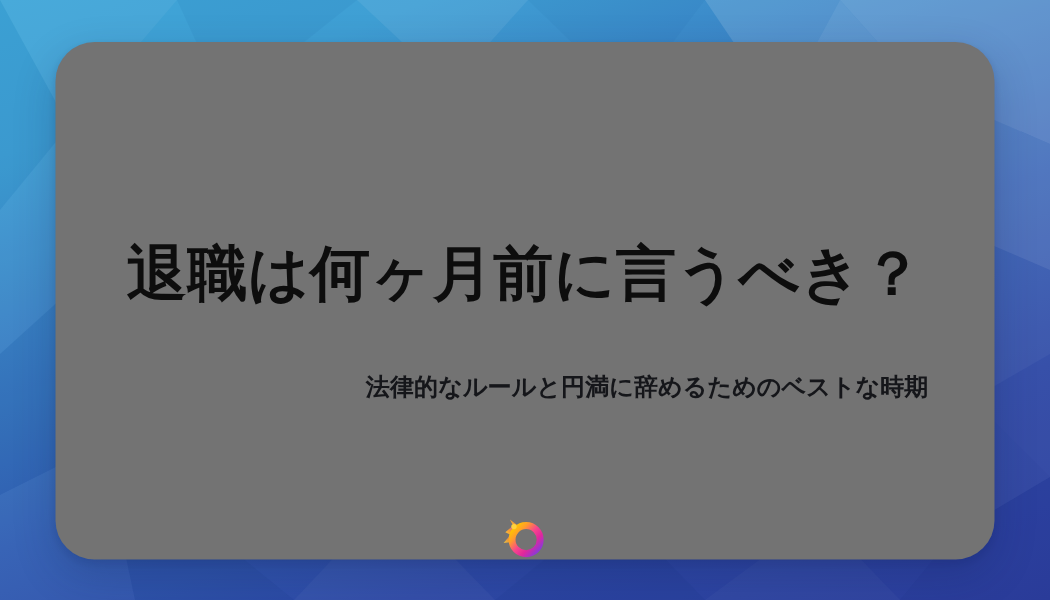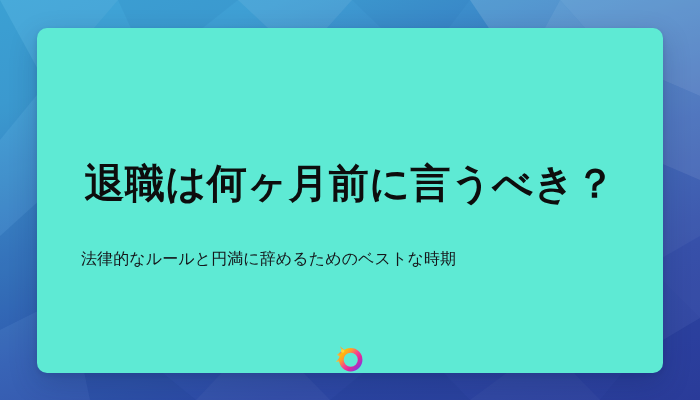--- a/index.html
+++ b/index.html
@@ -36,22 +36,22 @@
   }
   .bg-poly { pointer-events: none; }
 
   
   .card {
     position: absolute;
     left: 37px;
     top: 28px;
     width: 626px;
     height: 345px;
-    background: #5eead4;
-    border-radius: 10px;
+    background: #737373;
+    border-radius: 26px;
     box-shadow: 0 10px 28px rgba(14, 32, 78, 0.22),
                 0 2px 6px rgba(14, 32, 78, 0.12);
     display: flex;
     flex-direction: column;
     align-items: center;
   }
 
   .title {
     position: absolute;
     left: 0;
@@ -65,24 +65,24 @@
     color: #0d0d0d;
     padding: 0 34px;
     box-sizing: border-box;
   }
 
   .subtitle {
     position: absolute;
     left: 0;
     right: 0;
     top: 203px;
-    text-align: left;
+    text-align: right;
     font-size: 16px;
     line-height: 1.5;
-    font-weight: 400;
+    font-weight: 700;
     letter-spacing: 0.005em;
     color: #15161a;
     padding: 0 44px;
     box-sizing: border-box;
   }
 
   
   .logo {
     position: absolute;
     left: 0;

